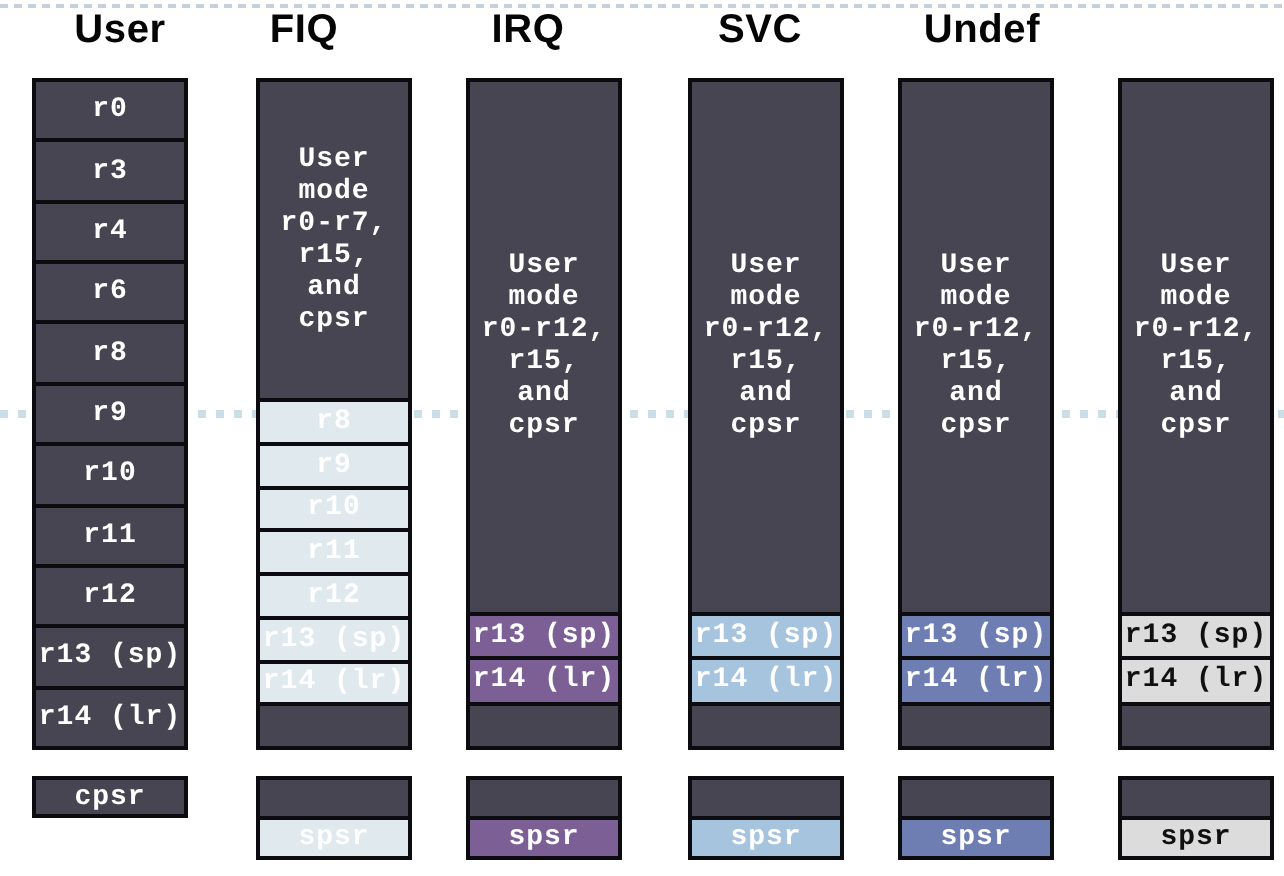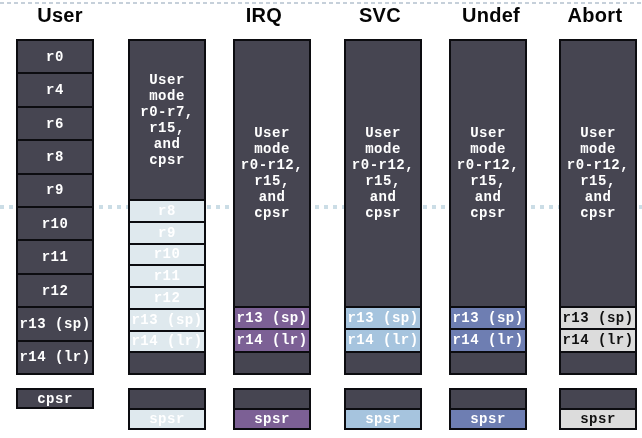--- a/index.html
+++ b/index.html
@@ -36,28 +36,29 @@
 </style>
 </head>
 <body>
 
 <div class="canvas">
 
   <div class="dashline"></div>
   <div class="dotline"></div>
 
   <div class="hdr" style="left:16px;transform:translateX(5px)">User</div>
+  <div class="hdr" style="left:128px;transform:translateX(-15px)">FIQ</div>
   <div class="hdr" style="left:344px;transform:translateX(-3px)">SVC</div>
   <div class="hdr" style="left:233px;transform:translateX(-8px)">IRQ</div>
   <div class="hdr" style="left:449px;transform:translateX(3px)">Undef</div>
-  <div class="hdr" style="left:559px;transform:translateX(-3px)">Abort</div>
 
   <div class="col" style="left:16px">
     <div class="main">
       <div class="row mono">r0</div>
+      <div class="row mono">r3</div>
       <div class="row mono">r4</div>
       <div class="row mono">r6</div>
       <div class="row mono">r8</div>
       <div class="row mono">r9</div>
       <div class="row mono">r10</div>
       <div class="row mono">r11</div>
       <div class="row mono">r12</div>
       <div class="row mono">r13 (sp)</div>
       <div class="row mono">r14 (lr)</div>
     </div>

